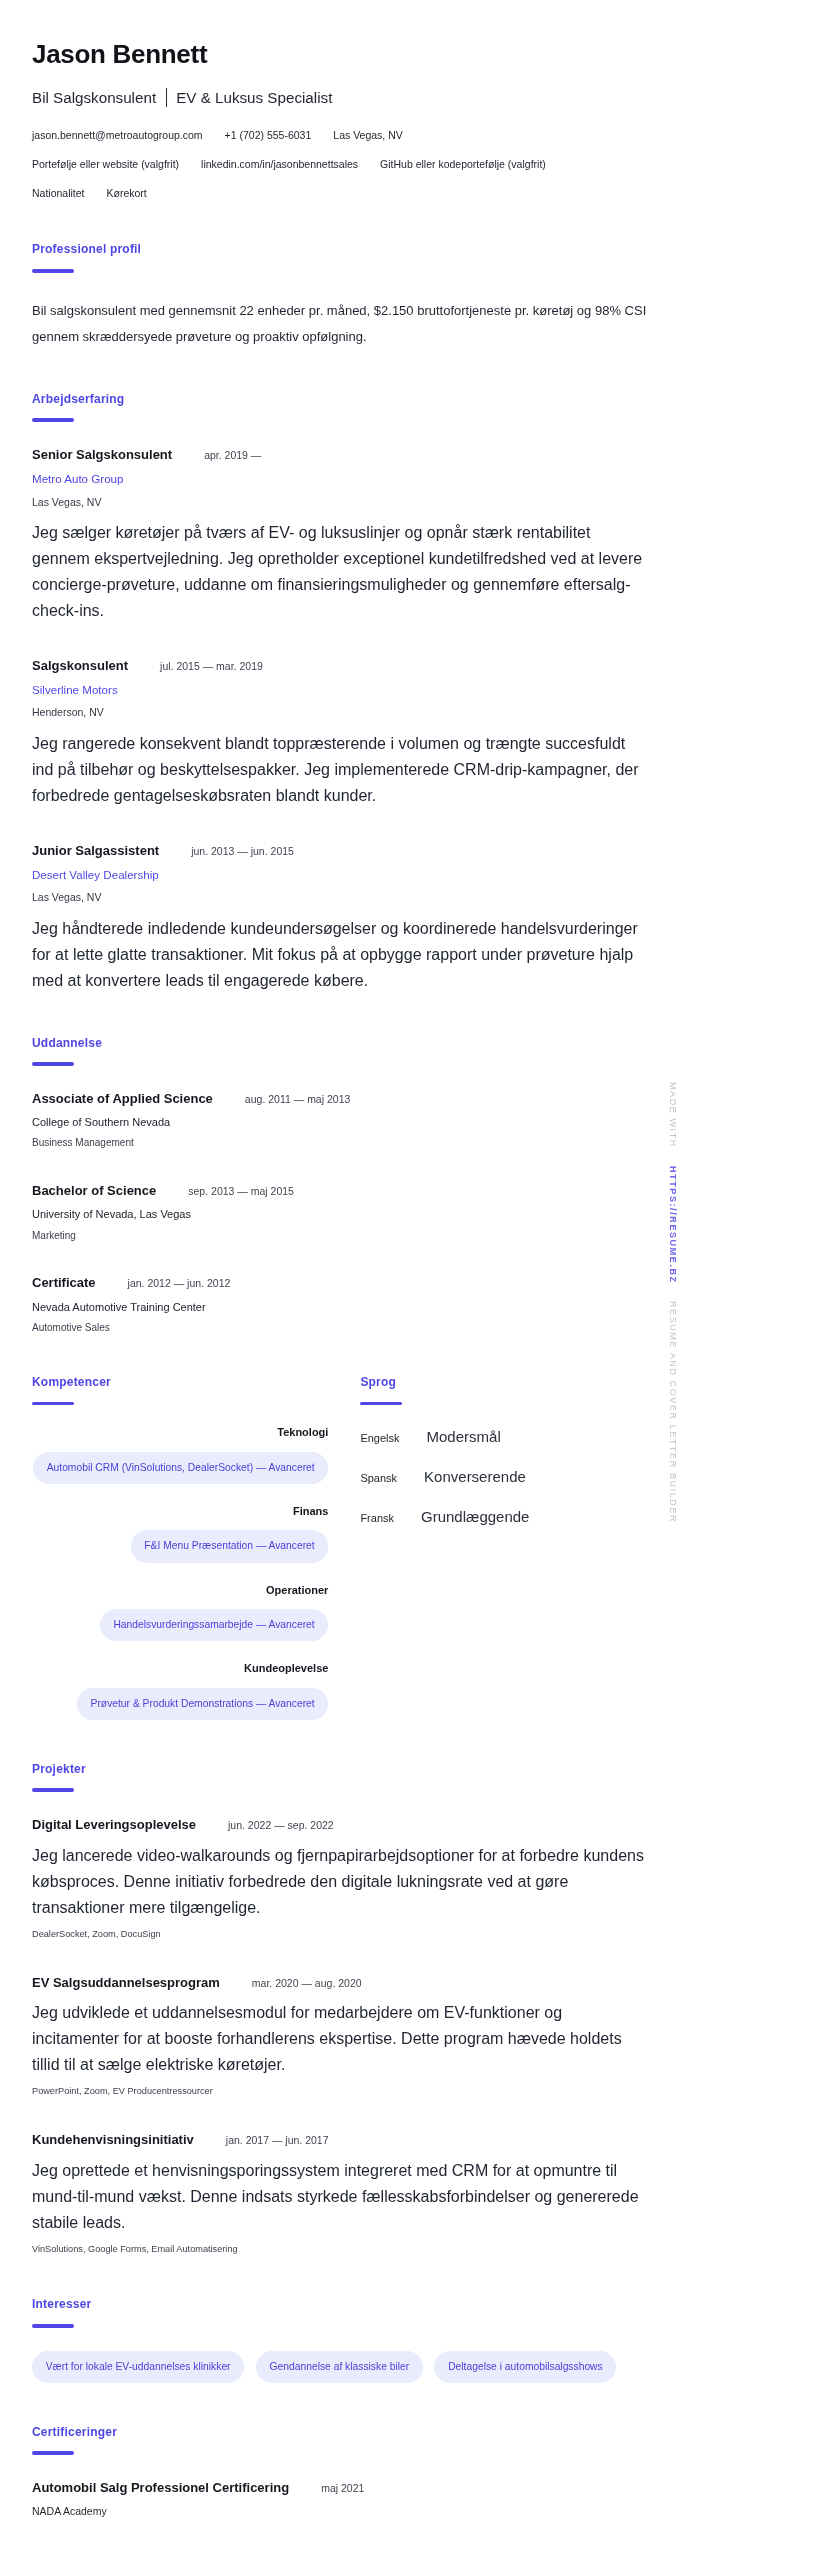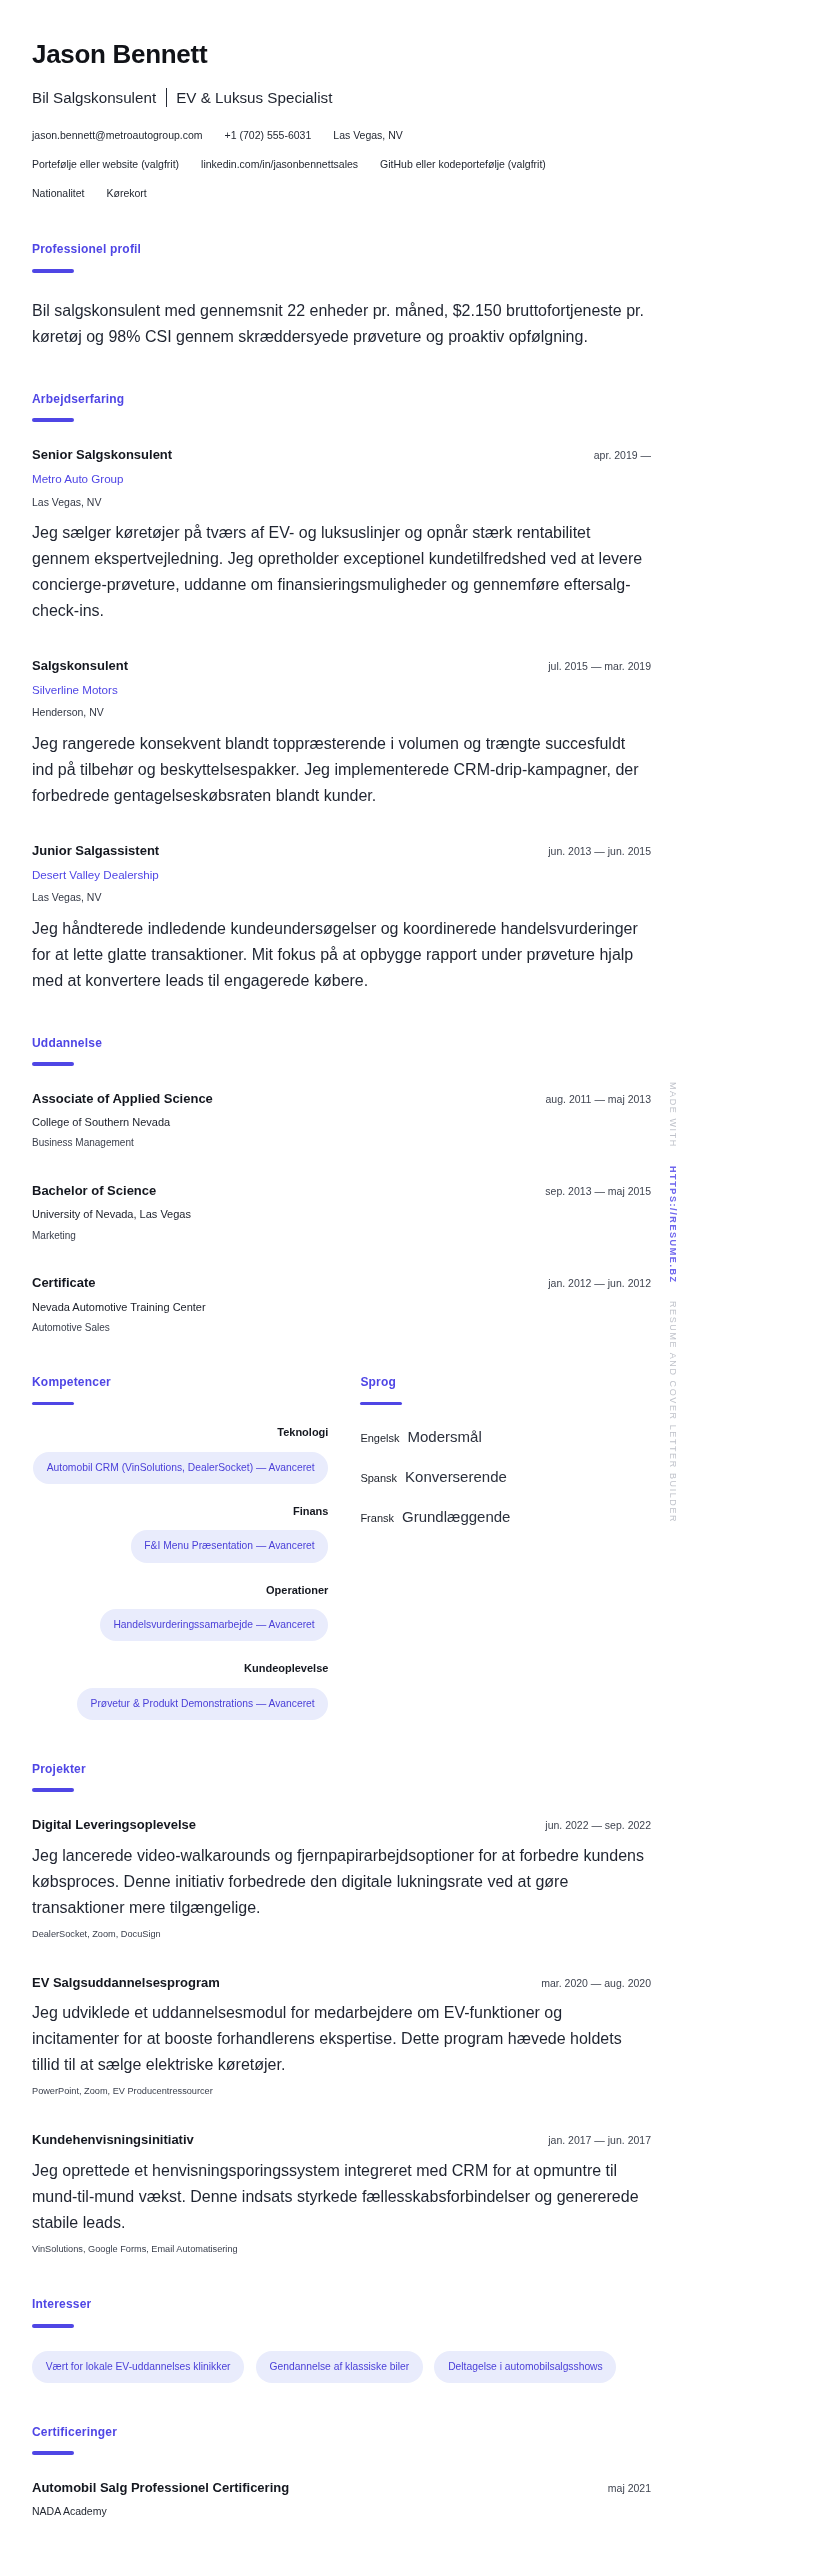--- a/index.html
+++ b/index.html
@@ -12,42 +12,42 @@
   .subtitle { margin-top:18px; font-size:15.2px; color:#1e232e; display:flex; align-items:center; }
   .title-sep { display:inline-block; width:1.1px; height:19px; background:#252a35; margin:0 9.5px; }
   .contact { margin-top:22px; font-size:10.5px; color:#232832; }
   .contact-row { display:flex; flex-wrap:wrap; column-gap:22px; row-gap:0; margin-bottom:15.2px; line-height:13.7px; }
 
   
   .section { margin-top:41px; }
   .h2 { font-size:12px; font-weight:700; color:#4f46e5; letter-spacing:0.2px; line-height:17px; }
   .h2-bar { width:42px; height:3.7px; border-radius:2.1px; background:#4f46e5; margin-top:10.5px; }
   .section-body { margin-top:25px; }
-  .summary { font-size:16px; line-height:26px; color:#1f2430; }
+  .summary { font-size:13px; line-height:26px; color:#1f2430; }
 
   
   .entry { margin-bottom:34px; }
   .entry:last-child { margin-bottom:0; }
-  .entry-head { display:flex; justify-content:space-between; align-items:baseline; }
+  .entry-head { display:flex; justify-content:flex-start; align-items:baseline;gap:32px; }
   .entry-title { font-size:13px; font-weight:700; color:#14171f; line-height:16px; }
   .entry-date { font-size:10.5px; color:#3f4450; white-space:nowrap; line-height:16px; }
   .entry-company { margin-top:9.5px; font-size:11.6px; color:#4f46e5; font-weight:500; line-height:13.7px; }
   .entry-location { margin-top:9.5px; font-size:10.5px; color:#333845; line-height:12.6px; }
   .entry-desc { margin-top:11.6px; font-size:16px; line-height:26px; color:#1f2430; }
   .entry-tech { margin-top:8.4px; font-size:9.2px; color:#3c414e; line-height:11.6px; }
   .edu-school { margin-top:9.5px; font-size:11px; color:#20242e; line-height:13.7px; }
   .edu-field { margin-top:7.4px; font-size:10px; color:#3a3f4c; line-height:11.6px; }
 
   
   .two-col { display:grid; grid-template-columns:1.02fr 1fr; column-gap:32px; }
   .skill-group { margin-top:21px;text-align:right; }
   .skill-cat { font-size:11px; font-weight:700; color:#14171f; line-height:13.7px; }
   .pill { display:inline-block; background:#e9ecfc; color:#4a3fd8; font-size:10.3px; line-height:16.3px; padding:8px 13.7px; border-radius:16px; margin-top:11.6px; max-width:357px; }
   .lang-list { display:flex; flex-wrap:wrap; column-gap:29px; row-gap:23px; margin-top:23px; }
-  .lang-item { display:flex; align-items:baseline; column-gap:8px; }
+  .lang-item { display:flex; align-items:baseline; column-gap:27px; }
   .lang-name { font-size:11px; font-weight:500; color:#1c2029; }
   .lang-level { font-size:15px; color:#2b303c; }
 
   
   .pill-row { display:flex; flex-wrap:wrap; gap:11.6px; margin-top:23px; }
   .pill-row .pill { margin-top:0; }
 
   
   .cert-issuer { margin-top:8.4px; font-size:10.5px; color:#232832; line-height:12.6px; }
 

